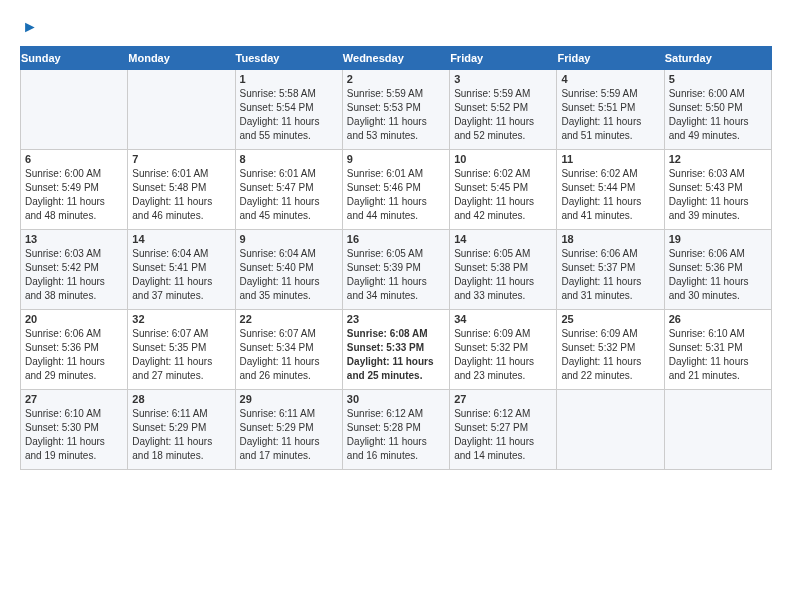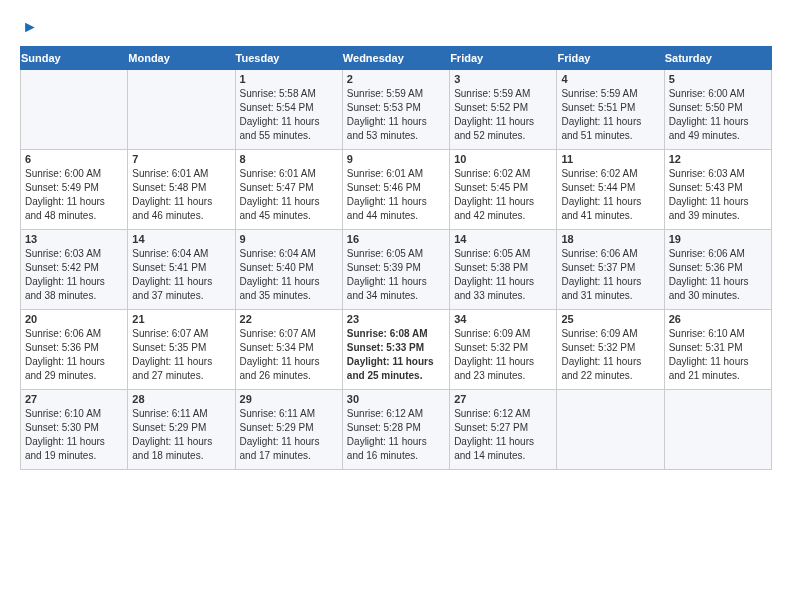--- a/index.html
+++ b/index.html
@@ -250,21 +250,21 @@
           </td>
         </tr>
         <tr>
           <td>
             <span class="day-number">20</span>
             <div class="day-info" style="white-space: pre-line;">Sunrise: 6:06 AM
 Sunset: 5:36 PM
 Daylight: 11 hours and 29 minutes.</div>
           </td>
           <td>
-            <span class="day-number">21</span>
+            <span class="day-number">32</span>
             <div class="day-info" style="white-space: pre-line;">Sunrise: 6:07 AM
 Sunset: 5:35 PM
 Daylight: 11 hours and 27 minutes.</div>
           </td>
           <td>
             <span class="day-number">22</span>
             <div class="day-info" style="white-space: pre-line;">Sunrise: 6:07 AM
 Sunset: 5:34 PM
 Daylight: 11 hours and 26 minutes.</div>
           </td>

